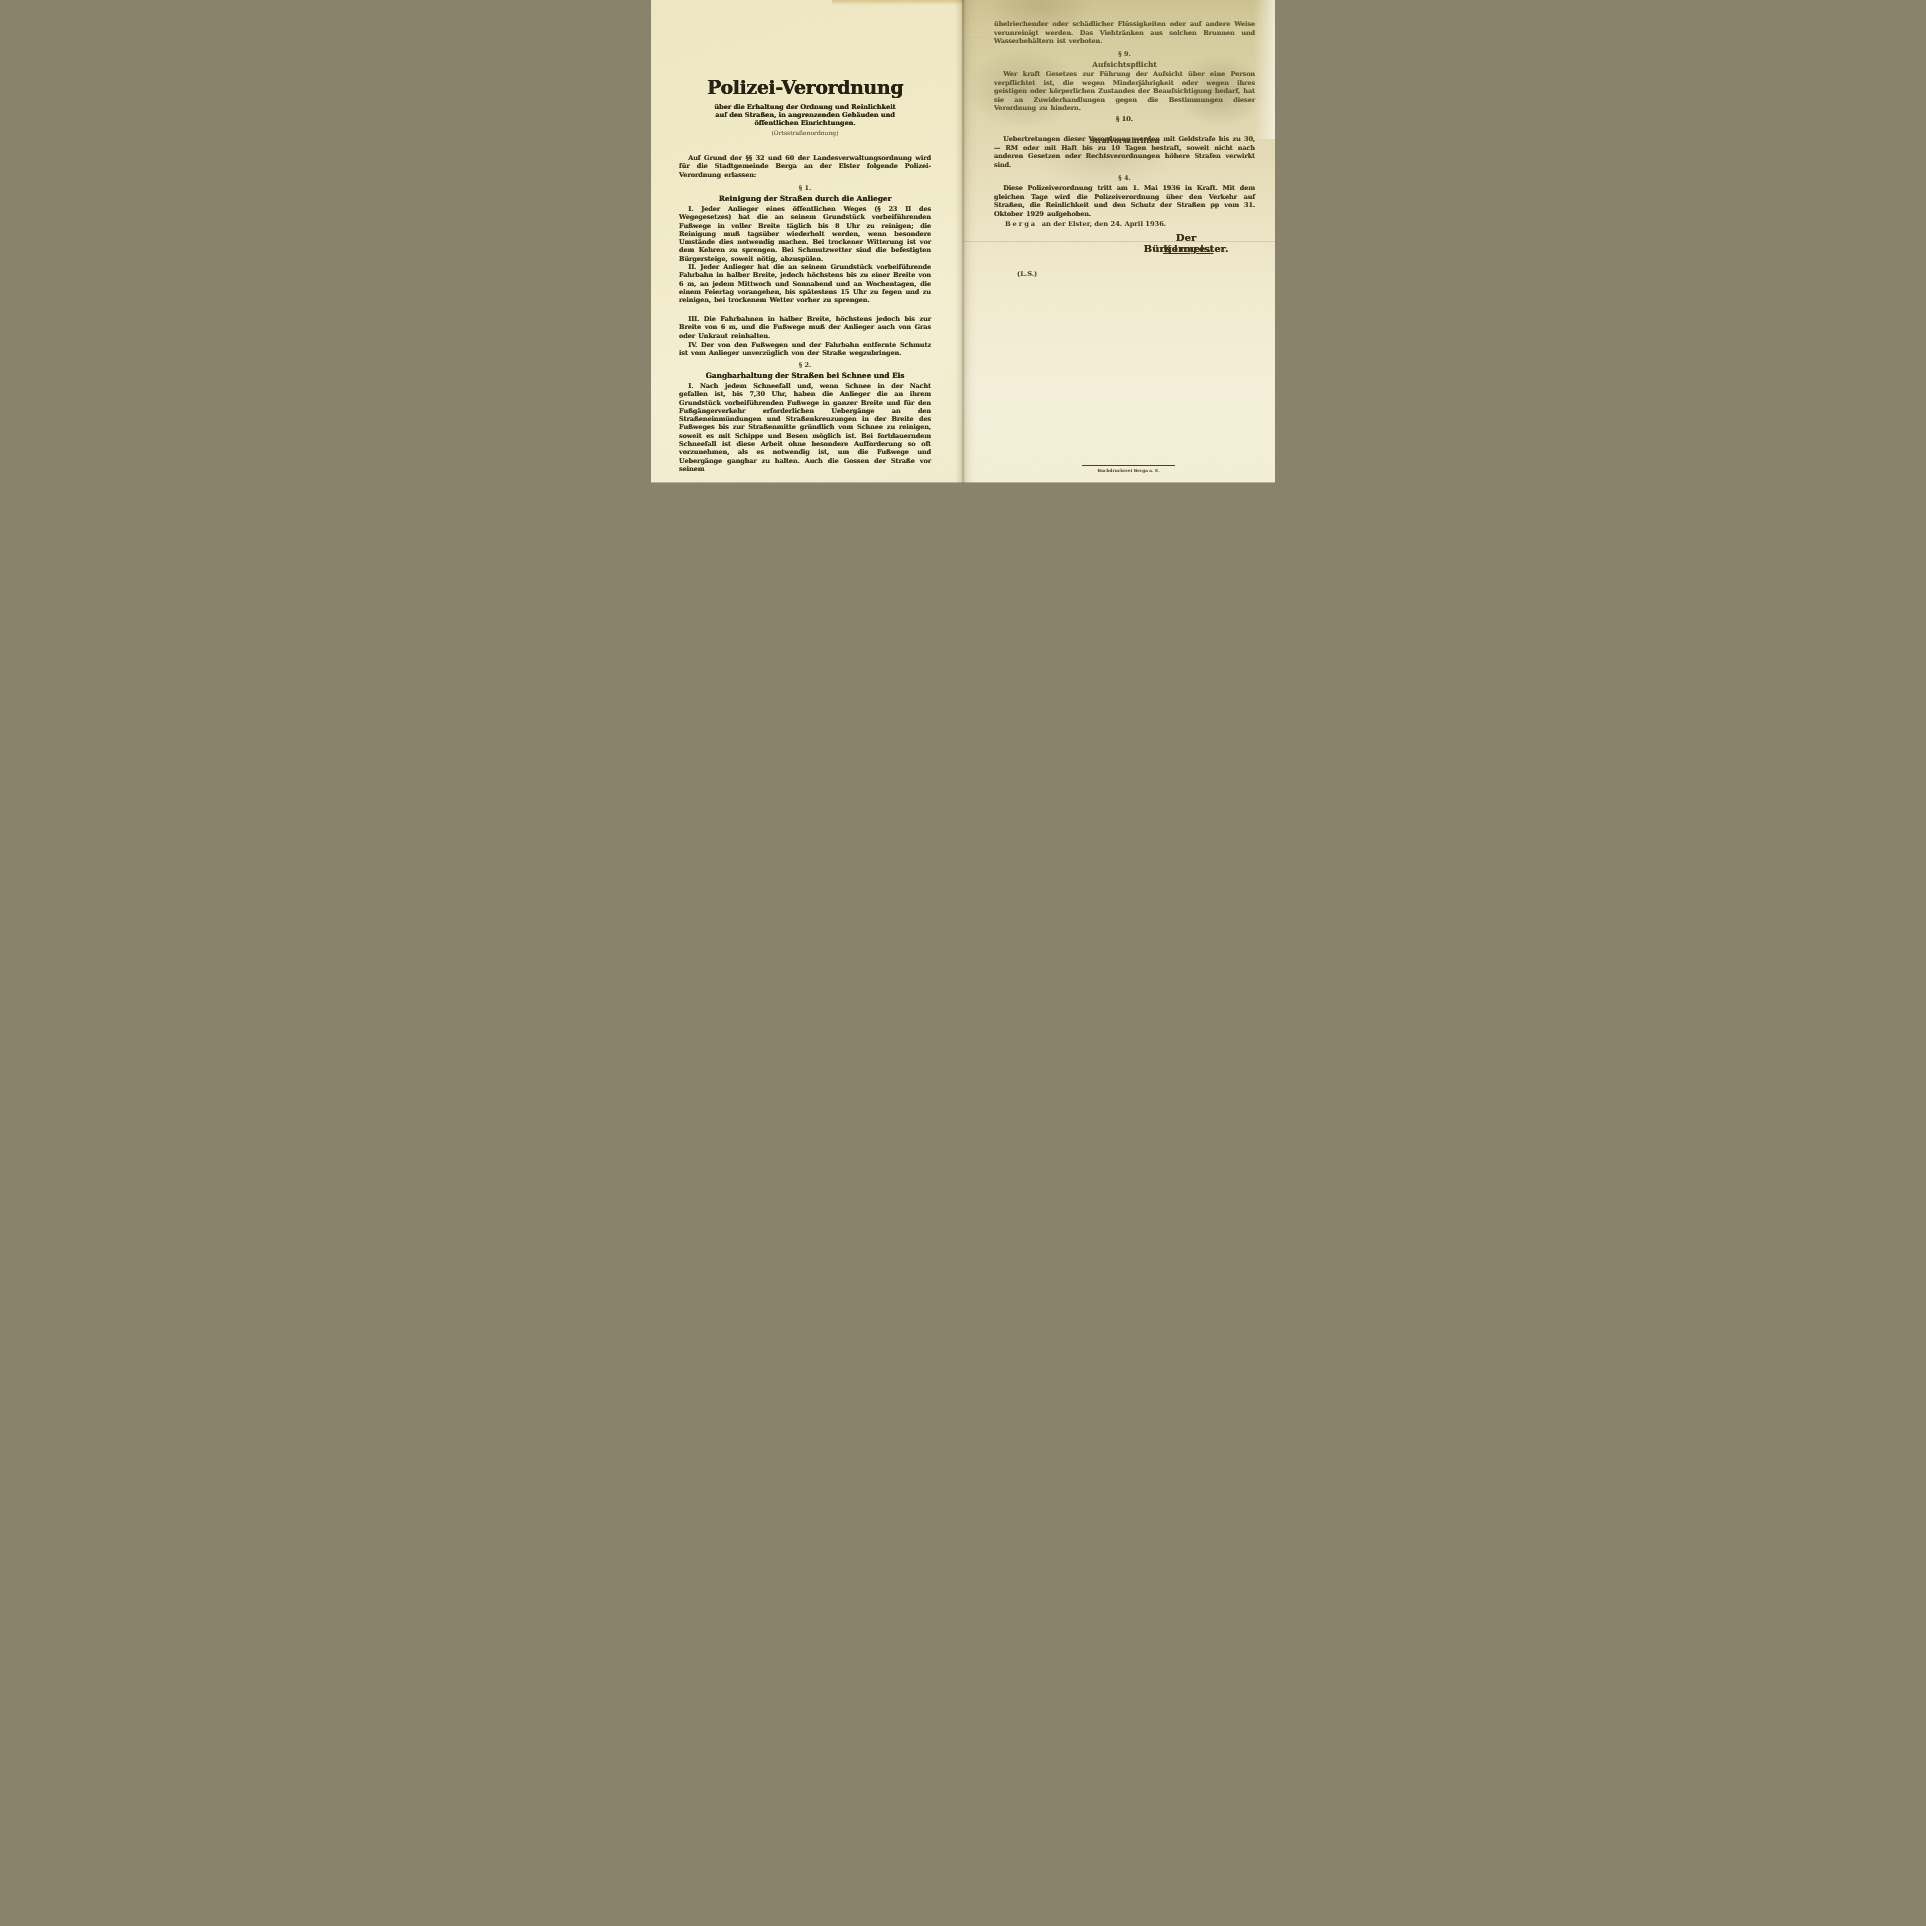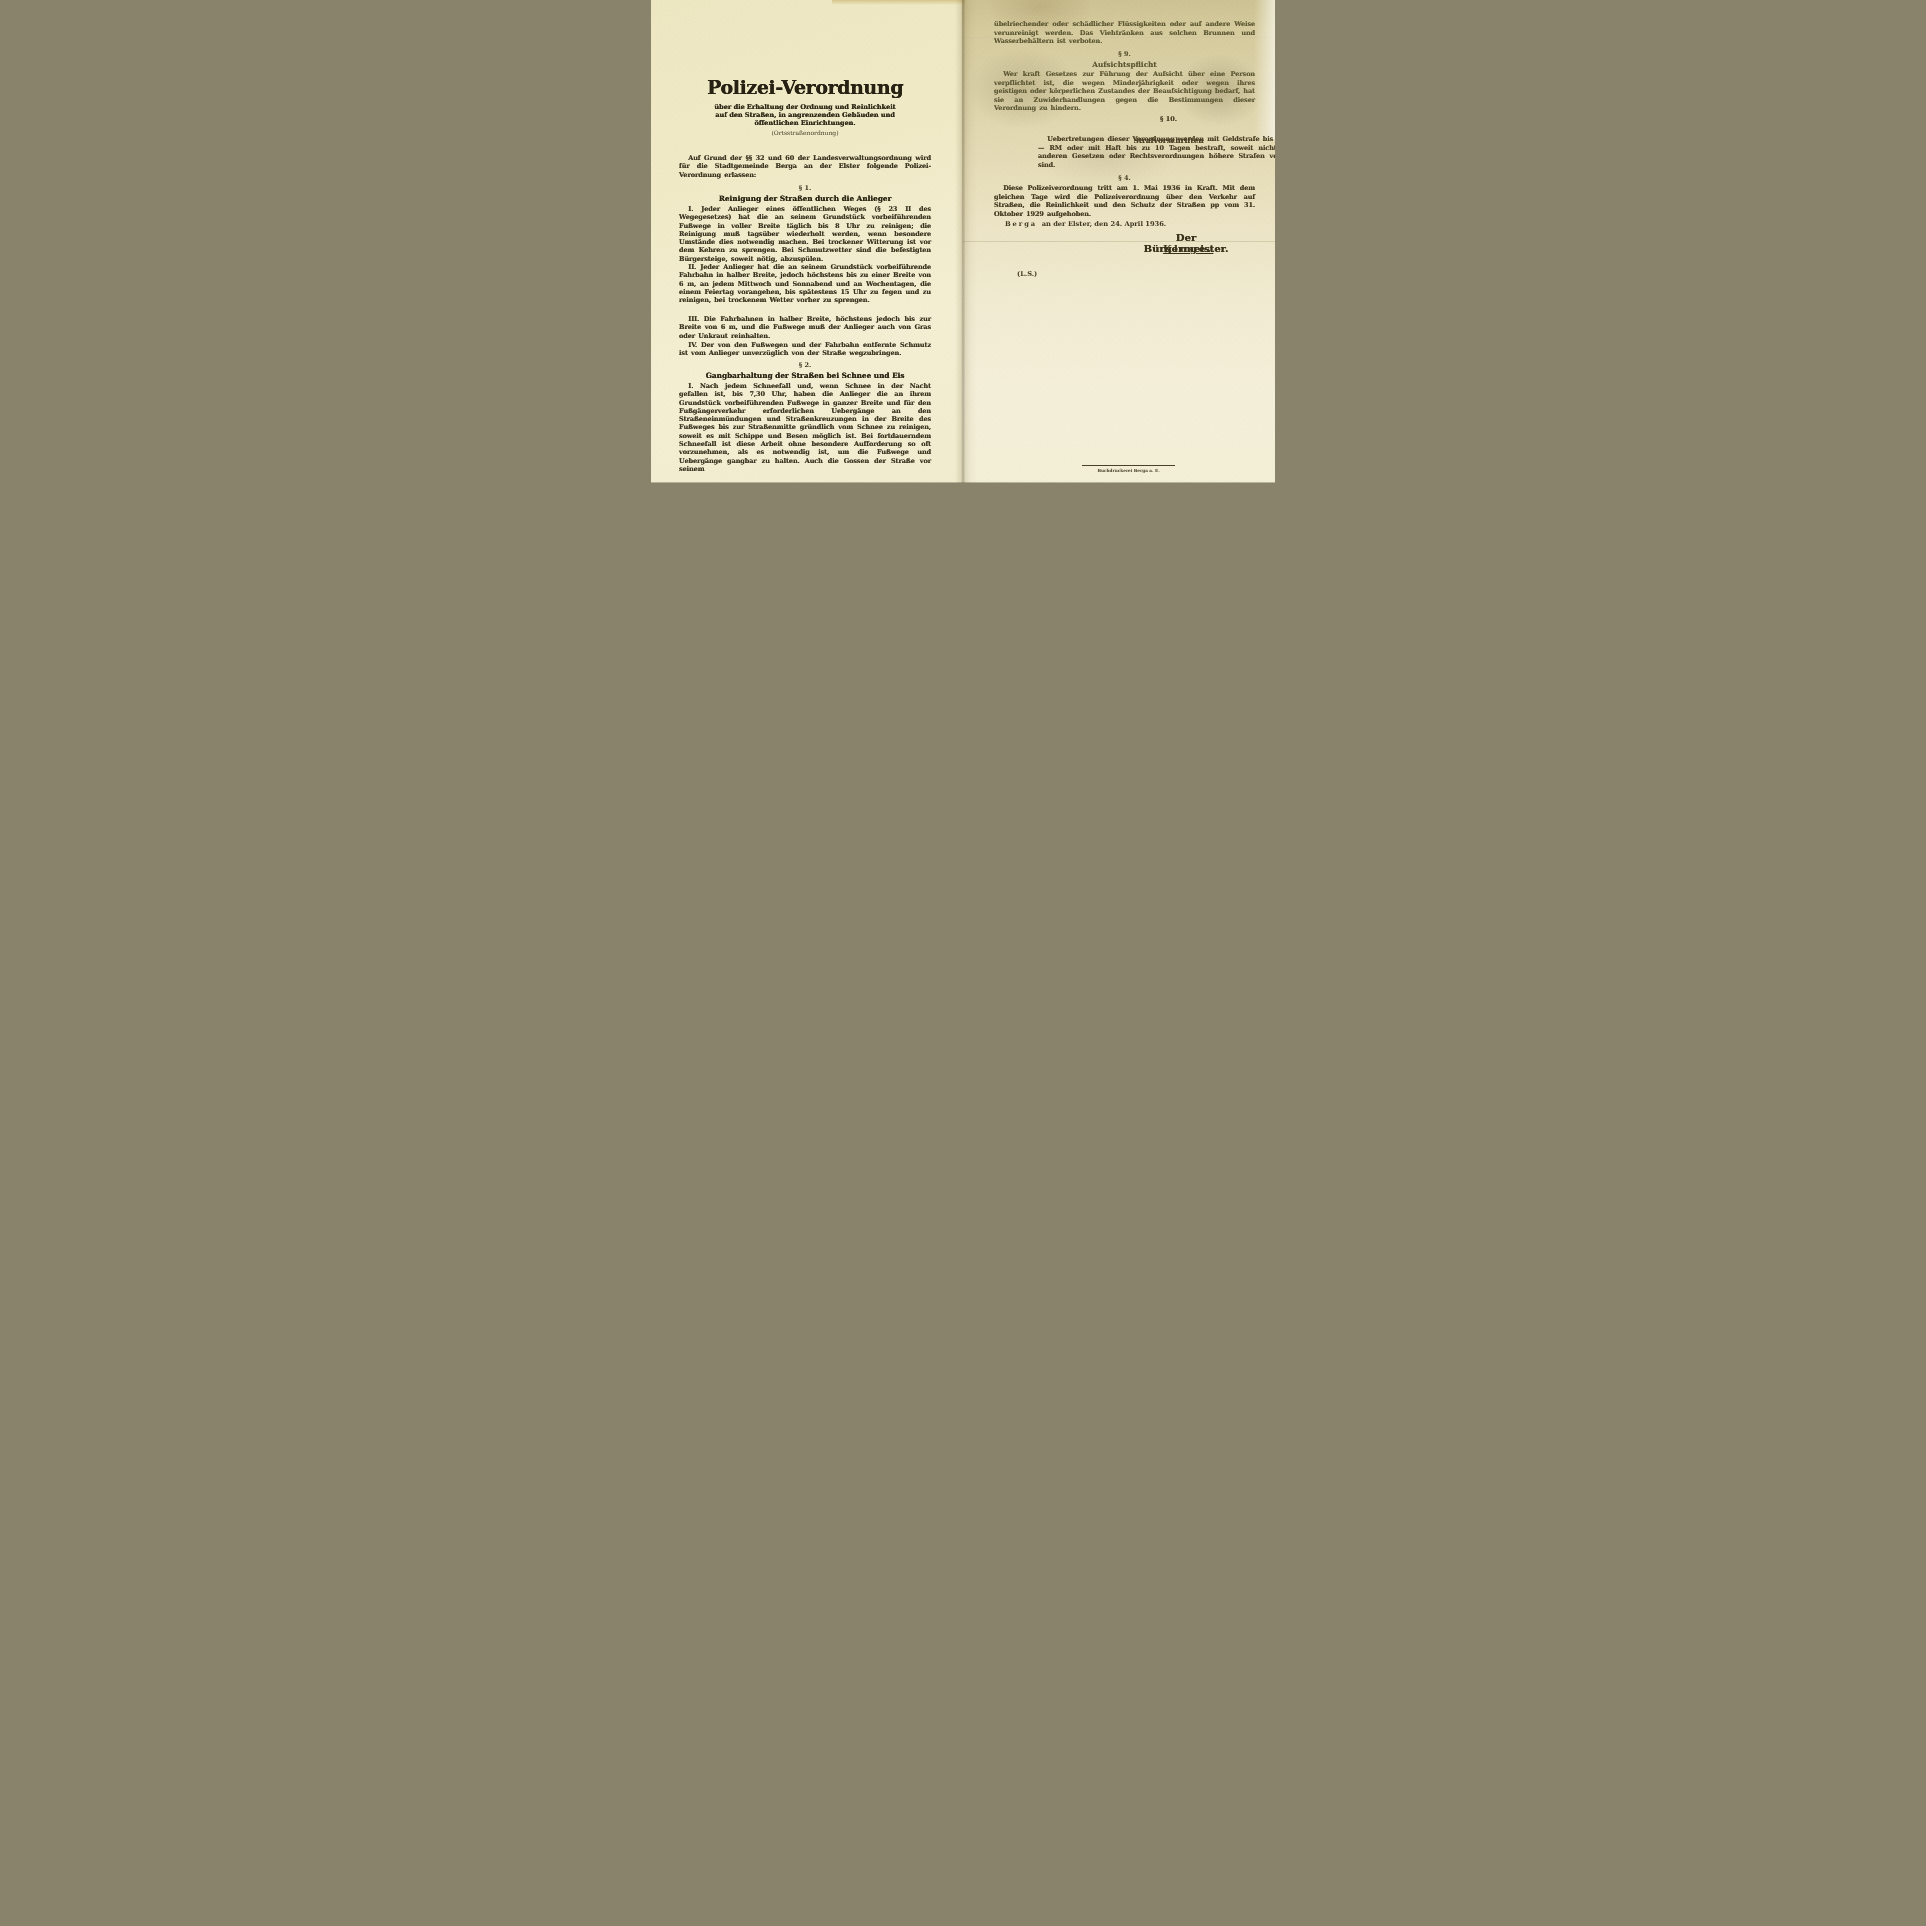--- a/index.html
+++ b/index.html
@@ -67,21 +67,21 @@
     width:252px;left:28px;text-align:justify;font-weight:bold;
     font-size:6.5px;line-height:8.3px;word-spacing:1px;letter-spacing:-0.1px;
     text-shadow:0.1px 0 0 rgba(60,53,34,.65);
   }
   .indent{text-indent:9.2px;}
   .mark{width:252px;left:28px;text-align:center;font-weight:bold;font-size:6.5px;}
   .heading{width:252px;left:28px;text-align:center;font-weight:bold;font-size:7.3px;
     color:#2e2917;text-shadow:0.2px 0 0 currentColor;}
   .rcol{left:343px;width:261px;}
   .faded{color:#5e5935;text-shadow:0.1px 0 0.4px rgba(94,89,53,.55);}
-  .mid{color:#4a4126;text-shadow:0.1px 0 0 rgba(74,65,38,.6);margin-left:44px;}
+  .mid{color:#4a4126;text-shadow:0.1px 0 0 rgba(74,65,38,.6);}
   .dark{color:#453c22;}
   .dateline{left:354px;top:220px;width:254px;font-weight:bold;font-size:6.7px;color:#3f3722;}
   .sp-wide{letter-spacing:1.9px;}
   .sig-title{left:489px;top:232px;width:92px;text-align:center;font-weight:bold;
     font-size:10px;color:#3a321c;text-shadow:0.2px 0 0 currentColor;}
   .seal{left:366px;top:242px;font-weight:bold;font-size:6.7px;color:#473d24;margin-top:28px;}
   .sig-name{left:512px;top:243px;width:50px;text-align:right;font-weight:bold;
     font-size:10px;letter-spacing:2.3px;color:#3a321c;text-decoration:underline;}
   .imprint{left:431px;top:465px;width:93px;border-top:0.8px solid #4a4228;
     padding-top:1.5px;text-align:center;font-weight:bold;font-size:4.2px;color:#4a4228;}

